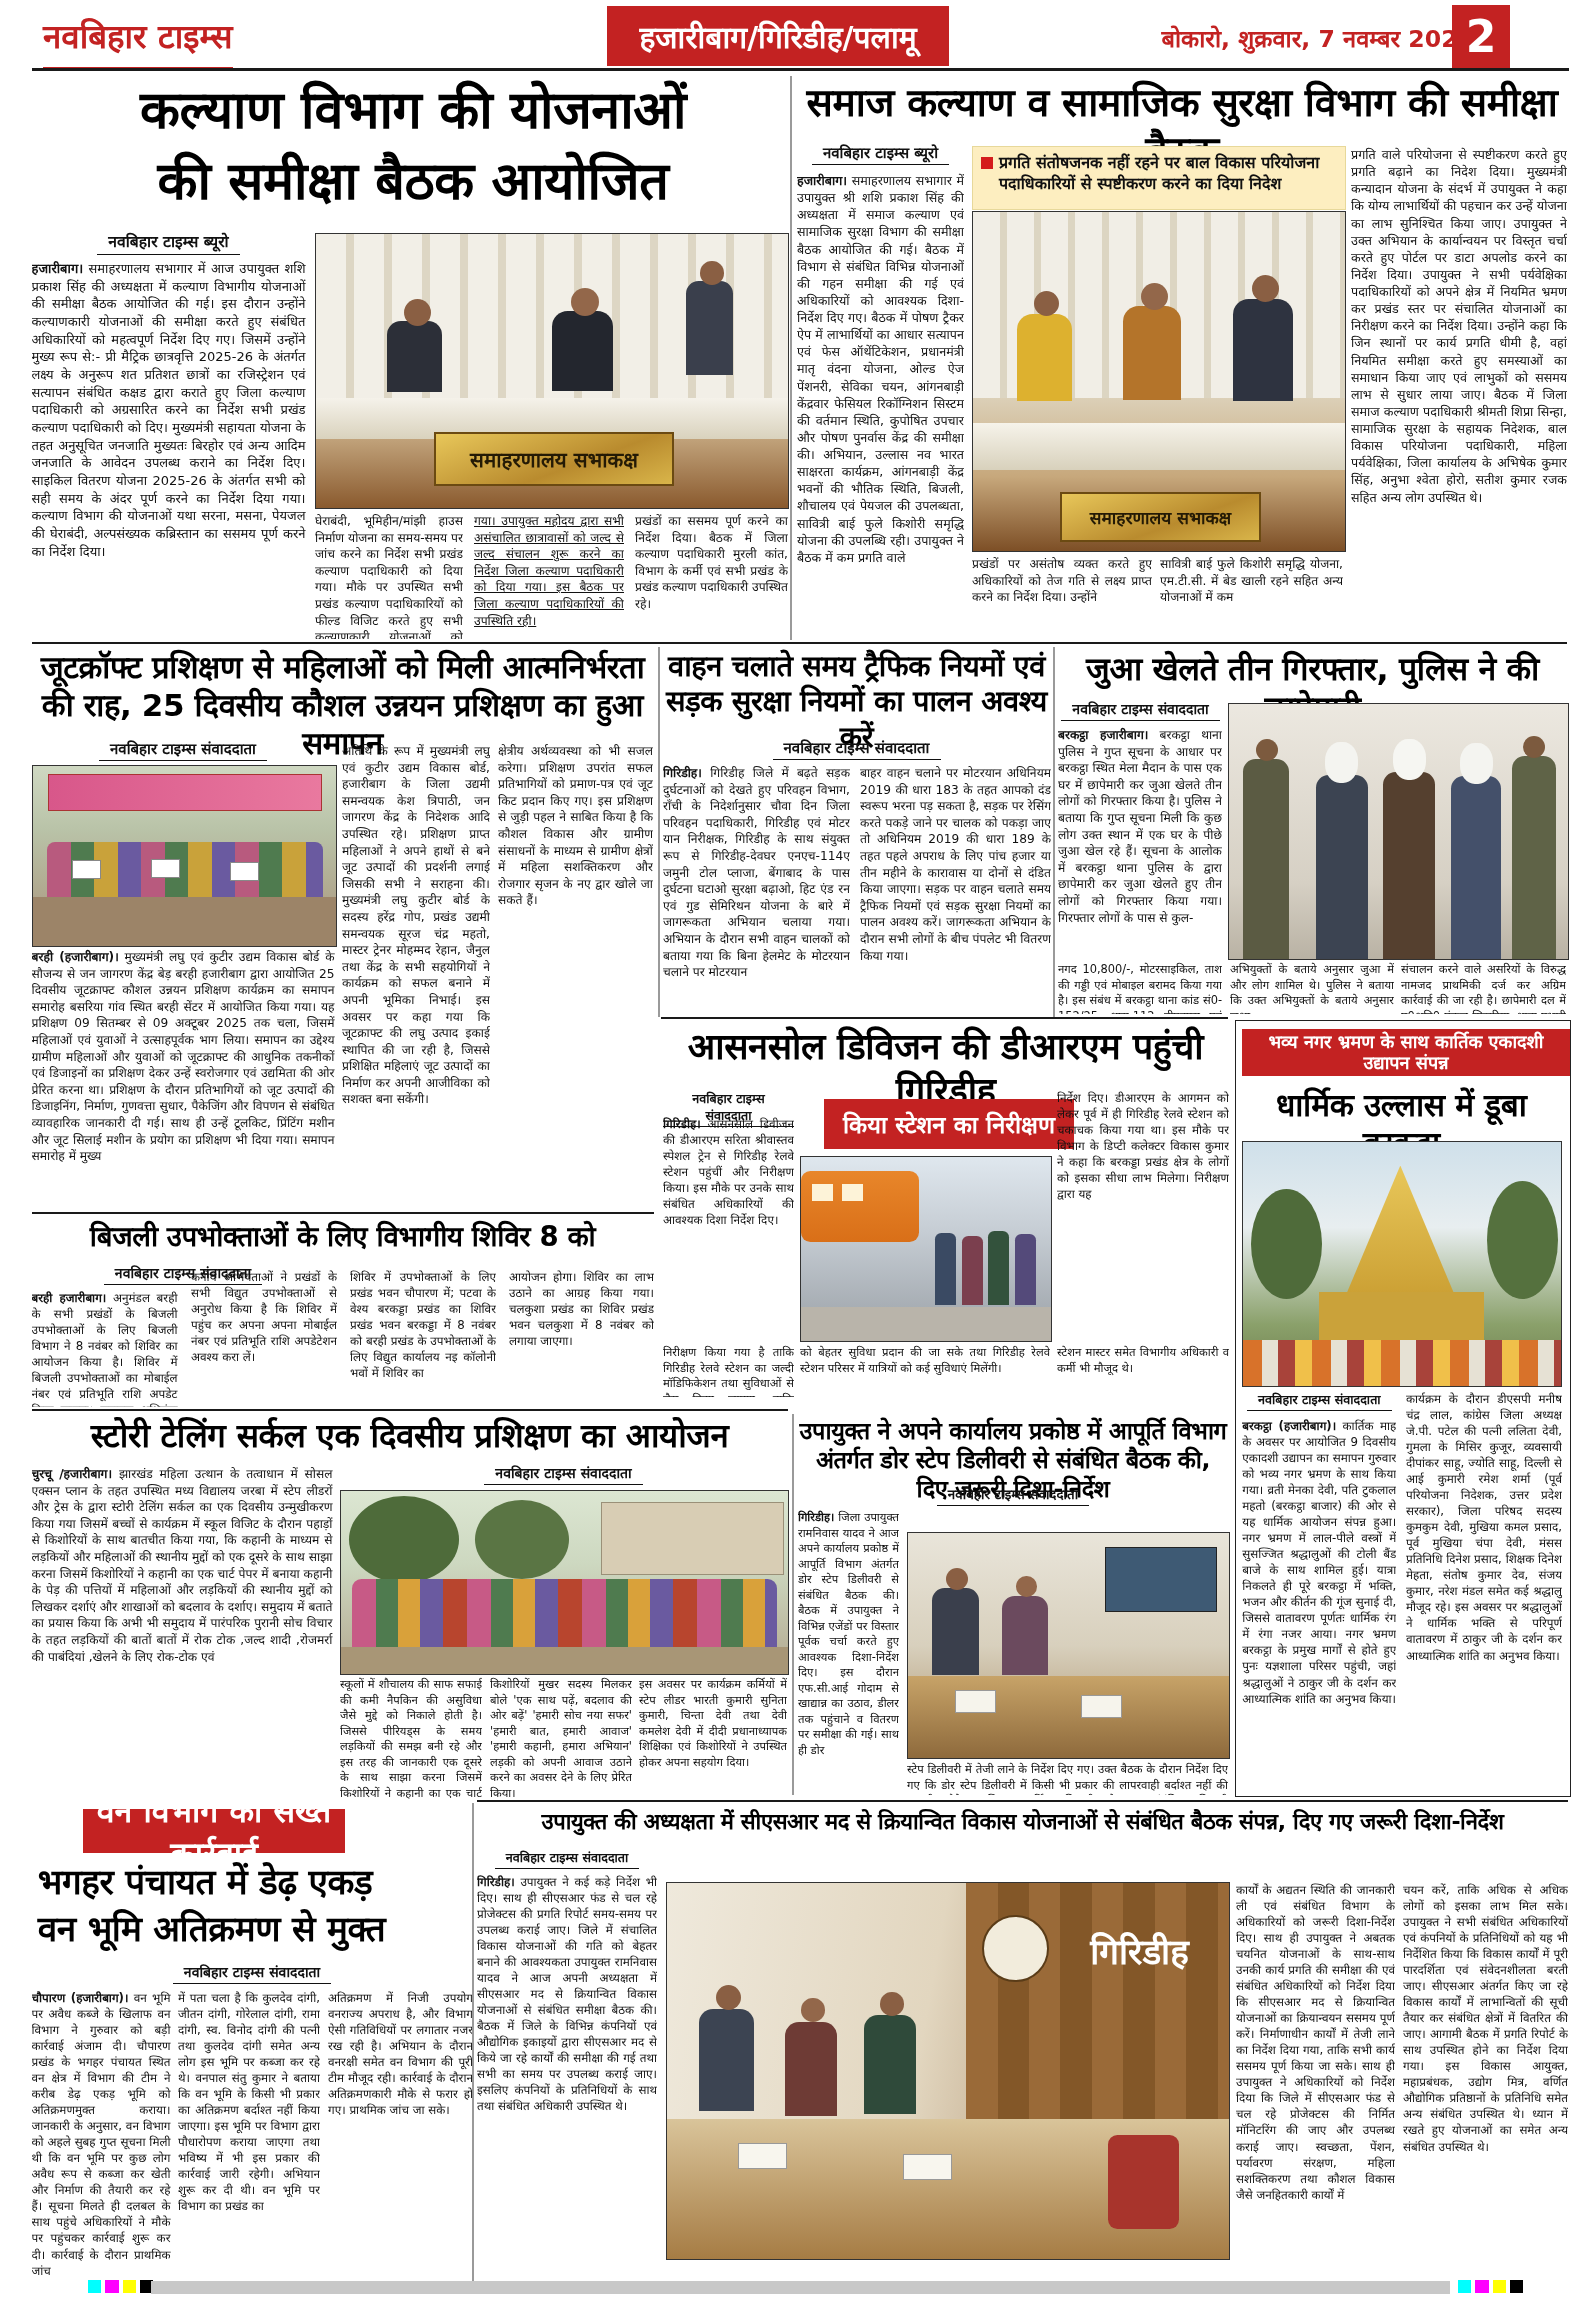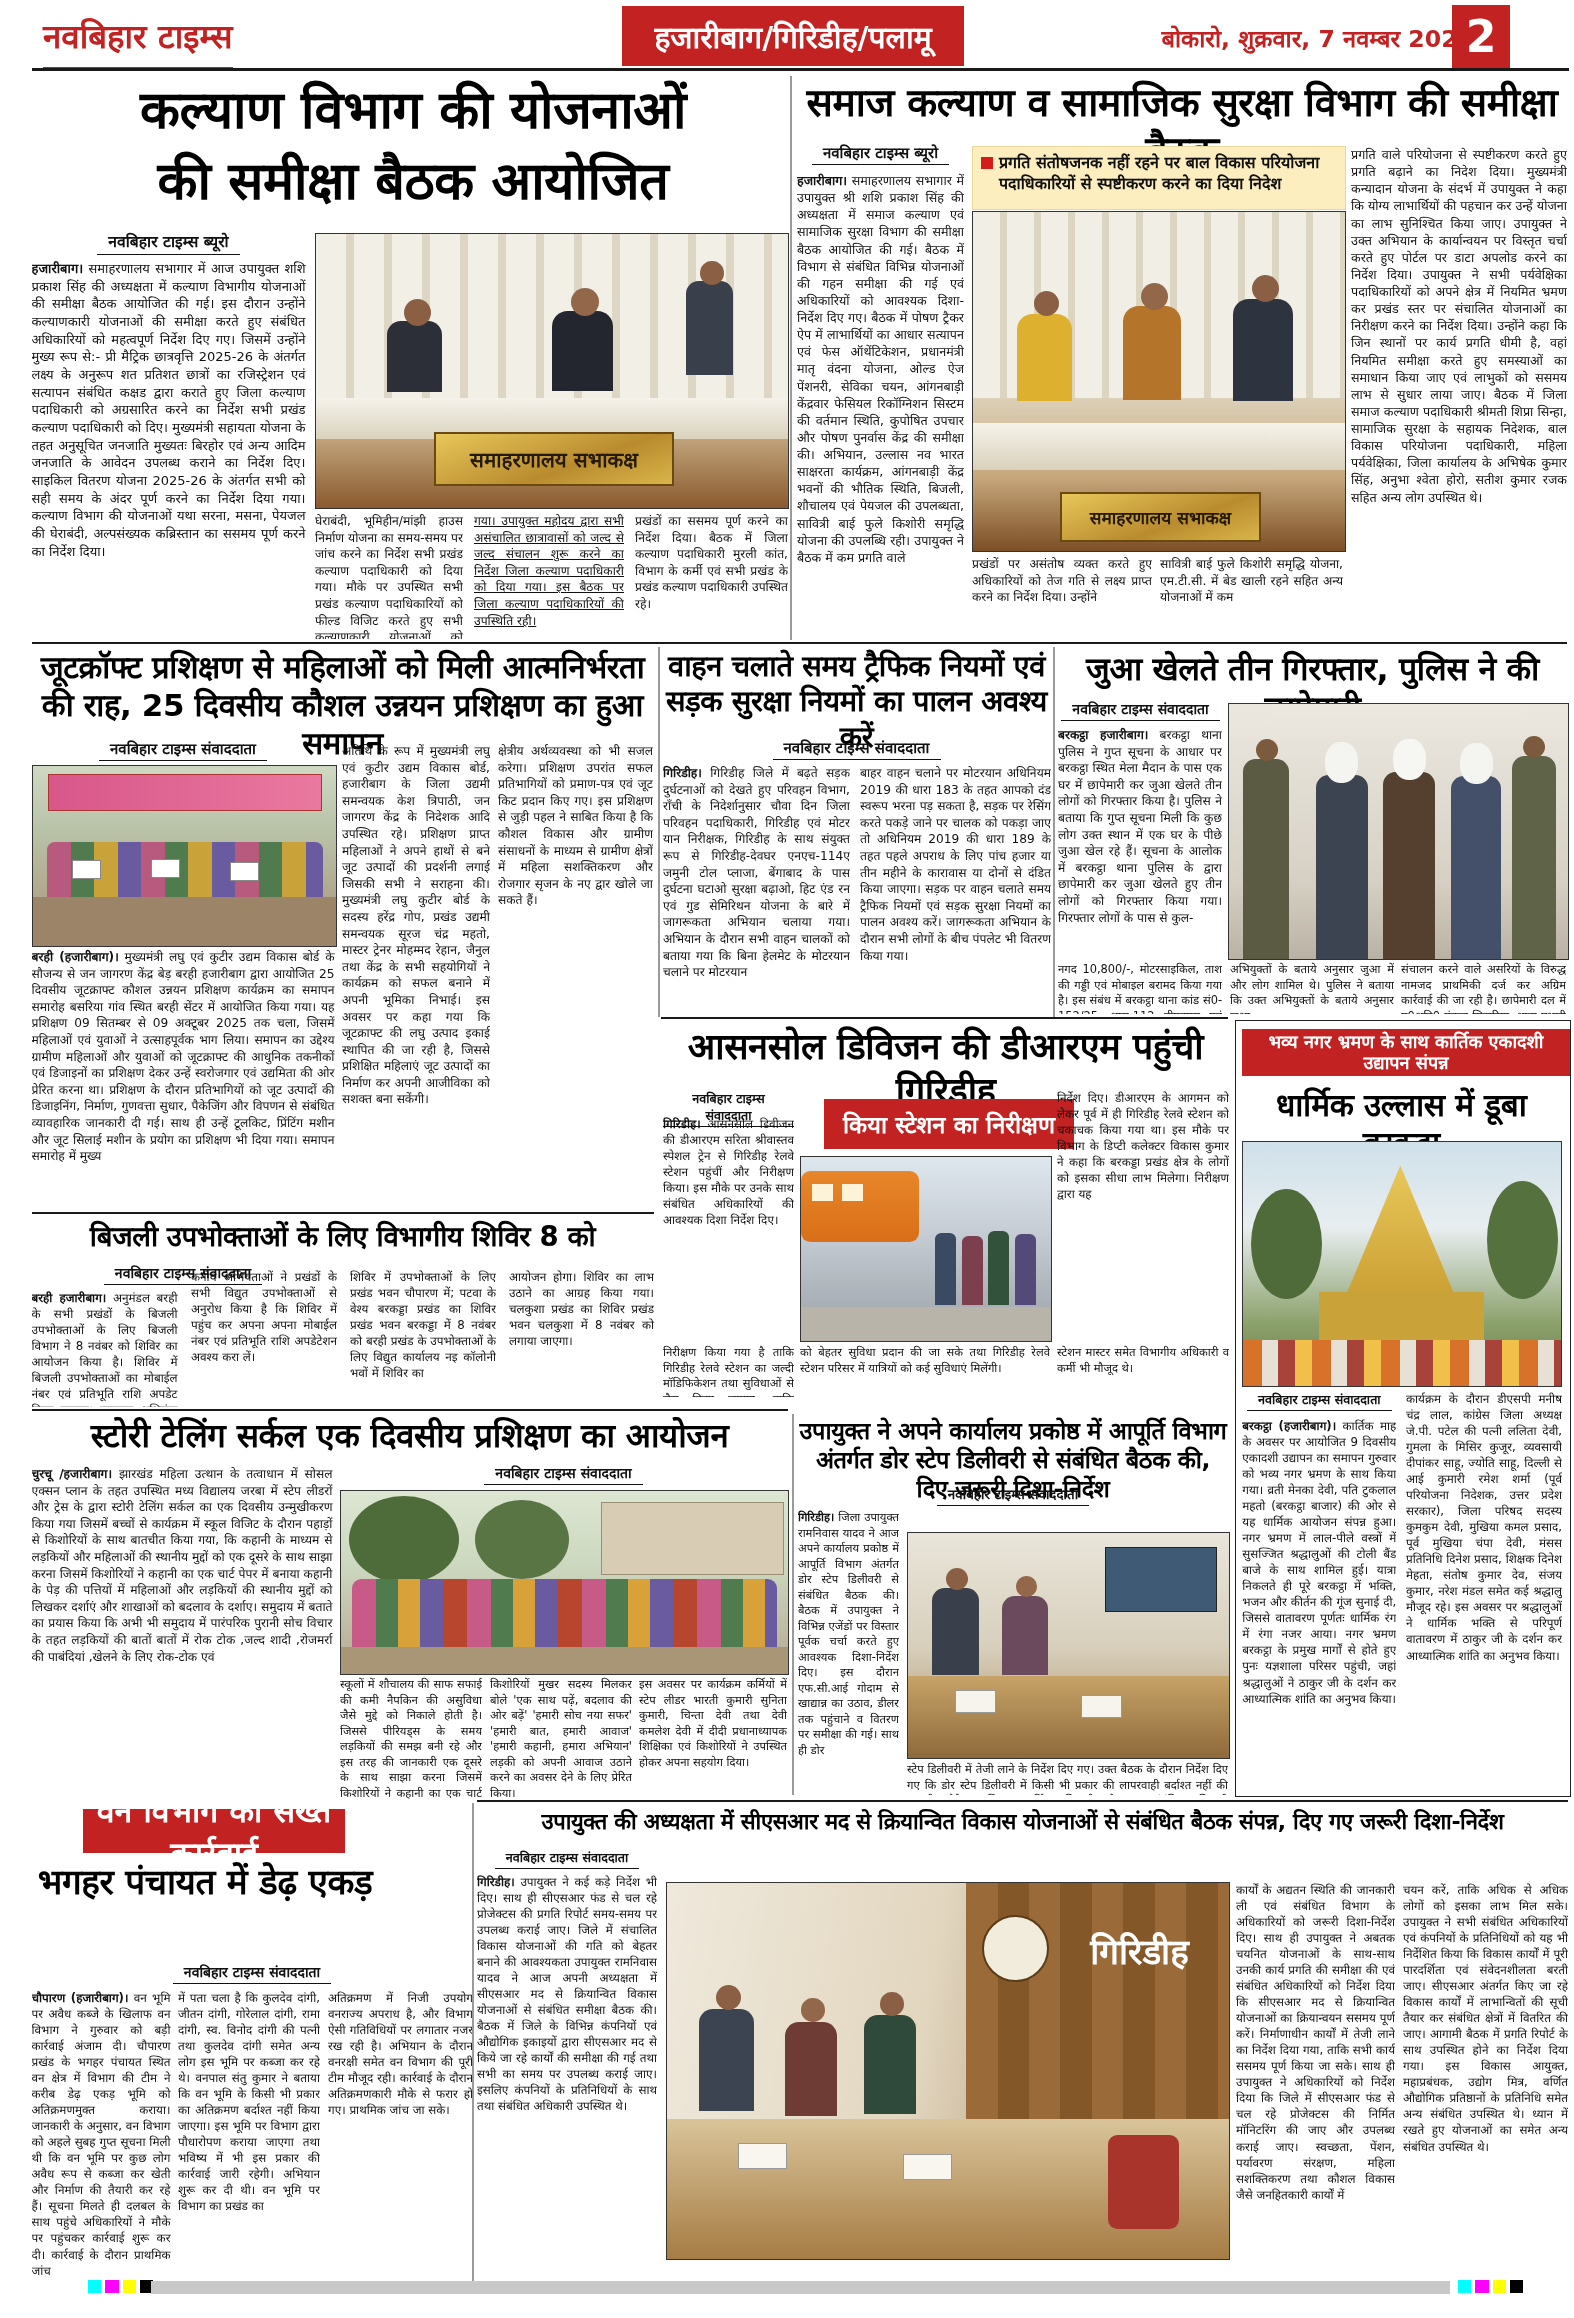--- a/index.html
+++ b/index.html
@@ -27,21 +27,21 @@
   .gbar{background:#c8c8c8;height:13.4px;}
   i.fg{position:absolute;display:block;}
 </style>
 </head>
 <body>
 
 <div class="page">
 
   <div class="abs" style="left:0;top:0;width:1575px;height:71px;">
     <div class="abs red" style="left:43px;top:12.6px;font-size:33px;font-weight:bold;border-bottom:2.4px solid #c32222;padding-bottom:9px;">नवबिहार टाइम्स</div>
-    <div class="abs redbox" style="left:622px;top:6.3px;width:342px;height:60px;font-size:30px;">हजारीबाग/गिरिडीह/पलामू</div>
+    <div class="abs redbox" style="left:607px;top:6.3px;width:342px;height:60px;font-size:30px;">हजारीबाग/गिरिडीह/पलामू</div>
     <div class="abs red" style="left:1126px;top:22px;width:315px;text-align:right;font-size:23.6px;font-weight:bold;margin-left:33px;">बोकारो, शुक्रवार, 7 नवम्बर 2025</div>
     <div class="abs redbox" style="left:1452px;top:4.7px;width:58px;height:63px;font-size:44px;">2</div>
   </div>
   <div class="abs rule-h" style="left:31.5px;top:68px;width:1537px;height:3.1px;"></div>
 
   <div class="abs headline" style="left:39px;top:79px;width:748px;font-size:52px;">कल्याण विभाग की योजनाओं</div>
   <div class="abs headline" style="left:39px;top:150px;width:748px;font-size:52px;">की समीक्षा बैठक आयोजित</div>
   <div class="abs byline" style="left:31.5px;top:230px;width:274px;">
     <span>नवबिहार टाइम्स ब्यूरो</span>
   </div>
@@ -248,20 +248,21 @@
     <i class="fg" style="left:94px;top:63px;width:46px;height:79px;background:#6b4a5e;border-radius:12.6px 12.6px 0 0;"></i>
     <i class="fg" style="left:108px;top:43px;width:20.5px;height:20.5px;background:#93674a;border-radius:50%;"></i>
     <i class="fg" style="left:0;top:143px;width:100%;height:82px;background:linear-gradient(#c7a368,#8e6a3c);"></i>
     <i class="fg" style="left:47px;top:157px;width:39px;height:20.5px;background:#f6f4ec;border:0.8px solid #999;"></i>
     <i class="fg" style="left:173px;top:162px;width:39px;height:20.5px;background:#f6f4ec;border:0.8px solid #999;"></i>
   </div>
   <div class="abs body-col" style="left:907px;top:1762px;width:321px;height:33px;font-size:11.4px;">स्टेप डिलीवरी में तेजी लाने के निर्देश दिए गए। उक्त बैठक के दौरान निर्देश दिए गए कि डोर स्टेप डिलीवरी में किसी भी प्रकार की लापरवाही बर्दाश्त नहीं की जाएगी। मौके पर जिला आपूर्ति पदाधिकारी समेत अन्य संबंधित अधिकारी उपस्थित थे।</div>
 
   <div class="abs redbox" style="left:83px;top:1809px;width:262px;height:44px;font-size:32px;">वन विभाग की सख्त कार्रवाई</div>
   <div class="abs headline" style="left:31.5px;top:1861px;width:441px;font-size:35px;text-align:left;padding-left:6.3px;">भगहर पंचायत में डेढ़ एकड़</div>
+  <div class="abs headline" style="left:31.5px;top:1908px;width:441px;font-size:35px;text-align:left;padding-left:6.3px;">वन भूमि अतिक्रमण से मुक्त</div>
   <div class="abs byline" style="left:31.5px;top:1962px;width:441px;font-size:14px;">
     <span>नवबिहार टाइम्स संवाददाता</span>
   </div>
   <div class="abs body-col" style="left:31.5px;top:1990px;width:139px;height:288px;font-size:11.8px;">
     <b class="dl">चौपारण (हजारीबाग)।</b>
     <span>वन भूमि पर अवैध कब्जे के खिलाफ वन विभाग ने गुरुवार को बड़ी कार्रवाई अंजाम दी। चौपारण प्रखंड के भगहर पंचायत स्थित वन क्षेत्र में विभाग की टीम ने करीब डेढ़ एकड़ भूमि को अतिक्रमणमुक्त कराया। जानकारी के अनुसार, वन विभाग को अहले सुबह गुप्त सूचना मिली थी कि वन भूमि पर कुछ लोग अवैध रूप से कब्जा कर खेती और निर्माण की तैयारी कर रहे हैं। सूचना मिलते ही दलबल के साथ पहुंचे अधिकारियों ने मौके पर पहुंचकर कार्रवाई शुरू कर दी। कार्रवाई के दौरान प्राथमिक जांच</span>
   </div>
   <div class="abs body-col" style="left:178px;top:1990px;width:142px;height:288px;font-size:11.8px;">में पता चला है कि कुलदेव दांगी, जीतन दांगी, गोरेलाल दांगी, रामा दांगी, स्व. विनोद दांगी की पत्नी तथा कुलदेव दांगी समेत अन्य लोग इस भूमि पर कब्जा कर रहे थे। वनपाल संतु कुमार ने बताया कि वन भूमि के किसी भी प्रकार का अतिक्रमण बर्दाश्त नहीं किया जाएगा। इस भूमि पर विभाग द्वारा पौधारोपण कराया जाएगा तथा भविष्य में भी इस प्रकार की कार्रवाई जारी रहेगी। अभियान शुरू कर दी थी। वन भूमि पर विभाग का प्रखंड का</div>
   <div class="abs body-col" style="left:328px;top:1990px;width:145px;height:288px;font-size:11.8px;">अतिक्रमण में निजी उपयोग वनराज्य अपराध है, और विभाग ऐसी गतिविधियों पर लगातार नजर रख रही है। अभियान के दौरान वनरक्षी समेत वन विभाग की पूरी टीम मौजूद रही। कार्रवाई के दौरान अतिक्रमणकारी मौके से फरार हो गए। प्राथमिक जांच जा सके।</div>
 

